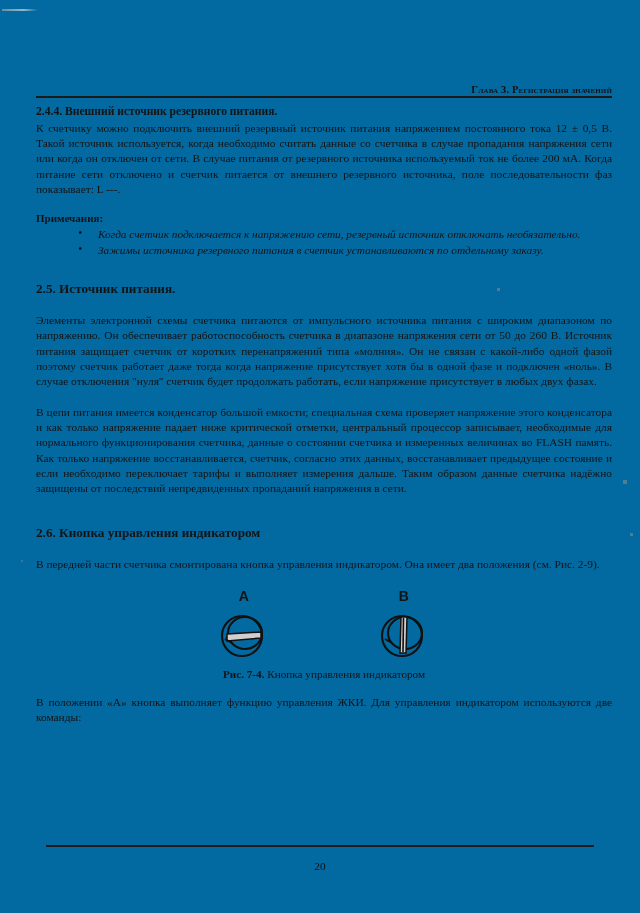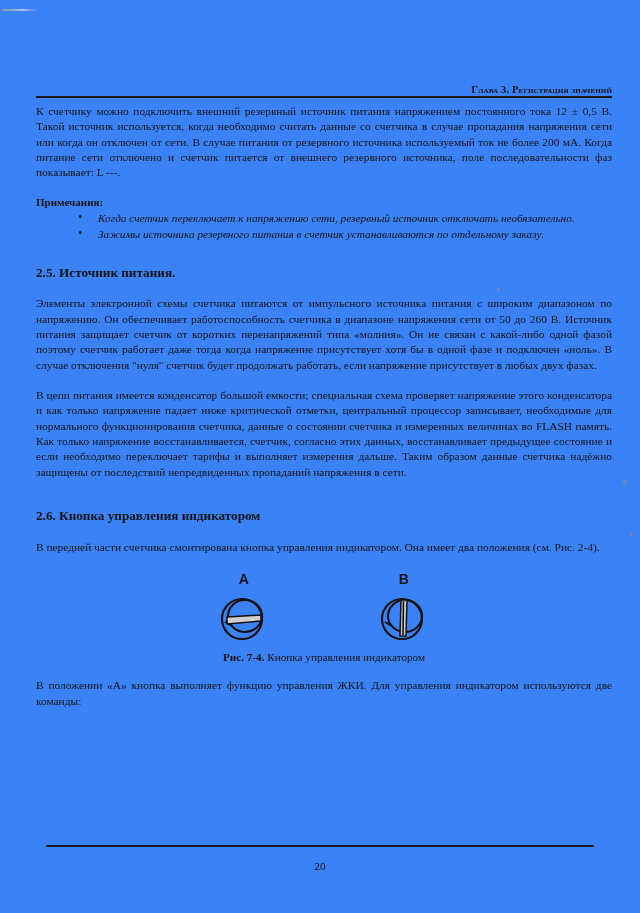--- a/index.html
+++ b/index.html
@@ -9,21 +9,21 @@
     background: #ffffff;
   }
   body {
     font-family: "Liberation Serif", "DejaVu Serif", serif;
     color: #141414;
   }
   #page {
     position: relative;
     width: 640px;
     height: 913px;
-    background: #3b82f6;
+    background: #0369a1;
     overflow: hidden;
   }
 
   
   .speck {
     position: absolute;
     background: #8e8e8e;
     opacity: .55;
   }
   .scan-smudge {
@@ -192,27 +192,28 @@
   <div class="speck" style="left:497px; top:288px; width:3px; height:3px;"></div>
   <div class="speck" style="left:21px; top:560px; width:2px; height:2px; opacity:.4;"></div>
 
   <div class="header-band">
     <div class="header-title">Глава 3. Регистрация значений</div>
     <div class="header-rule"></div>
   </div>
 
   <div class="content">
 
+    <h3 class="sec-head">2.4.4. Внешний источник резервного питания.</h3>
     <p class="body">К счетчику можно подключить внешний резервный источник питания напряжением постоянного тока 12 ± 0,5 В. Такой источник используется, когда необходимо считать данные со счетчика в случае пропадания напряжения сети или когда он отключен от сети. В случае питания от резервного источника используемый ток не более 200 мА. Когда питание сети отключено и счетчик питается от внешнего резервного источника, поле последовательности фаз показывает: L ---.</p>
 
     <div class="gap-md"></div>
 
     <p class="notes-label">Примечания:</p>
     <ul class="bullets italic">
-      <li>Когда счетчик переключает к напряжению сети, резервный источник отключать необязательно.</li>
+      <li>Когда счетчик подключается к напряжению сети, резервный источник отключать необязательно.</li>
       <li>Зажимы источника резервного питания в счетчик устанавливаются по отдельному заказу.</li>
     </ul>
 
     <div class="gap-lg"></div>
 
     <h2 class="sec-head-big">2.5. Источник питания.</h2>
 
     <div class="gap-md"></div>
 
     <p class="body">Элементы электронной схемы счетчика питаются от импульсного источника питания с широким диапазоном по напряжению. Он обеспечивает работоспособность счетчика в диапазоне напряжения сети от 50 до 260 В. Источник питания защищает счетчик от коротких перенапряжений типа «молния». Он не связан с какой-либо одной фазой поэтому счетчик работает даже тогда когда напряжение присутствует хотя бы в одной фазе и подключен «ноль». В случае отключения "нуля" счетчик будет продолжать работать, если напряжение присутствует в любых двух фазах.</p>
@@ -220,21 +221,21 @@
     <div class="gap-md"></div>
 
     <p class="body">В цепи питания имеется конденсатор большой емкости; специальная схема проверяет напряжение этого конденсатора и как только напряжение падает ниже критической отметки, центральный процессор записывает, необходимые для нормального функционирования счетчика, данные о состоянии счетчика и измеренных величинах во FLASH память. Как только напряжение восстанавливается, счетчик, согласно этих данных, восстанавливает предыдущее состояние и если необходимо переключает тарифы и выполняет измерения дальше. Таким образом данные счетчика надёжно защищены от последствий непредвиденных пропаданий напряжения в сети.</p>
 
     <div class="gap-xl"></div>
 
     <h2 class="sec-head-big">2.6. Кнопка управления индикатором</h2>
 
     <div class="gap-md"></div>
 
-    <p class="body">В передней части счетчика смонтирована кнопка управления индикатором. Она имеет два положения (см. Рис. 2-4).</p>
+    <p class="body">В передней части счетчика смонтирована кнопка управления индикатором. Она имеет два положения (см. Рис. 2-9).</p>
 
     <div class="figure">
       <div class="fig-row">
 
         <div class="fig-item">
           <div class="fig-letter">A</div>
           <svg width="64" height="56" viewBox="0 0 64 56">
             <g fill="none" stroke="#111" stroke-width="2.1">
               <circle cx="30" cy="29" r="20"></circle>
               <ellipse cx="33" cy="26" rx="17" ry="16"></ellipse>

